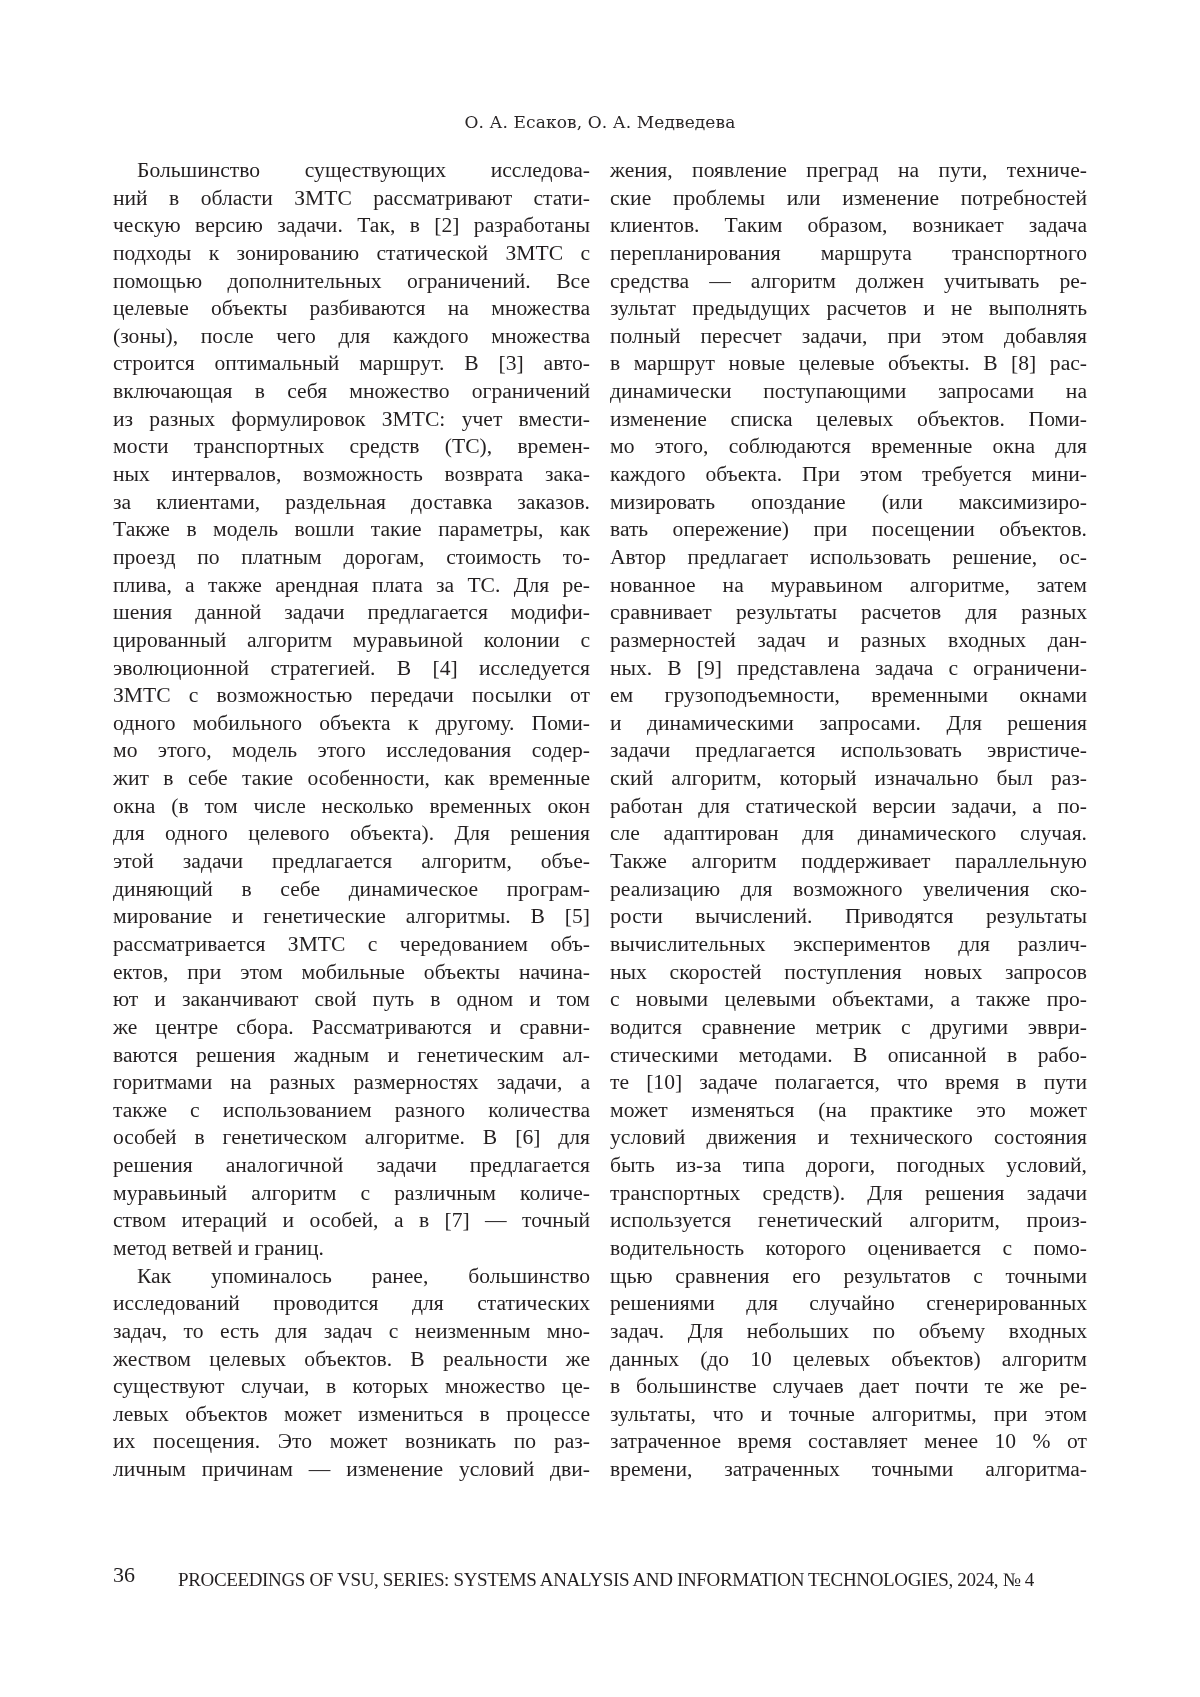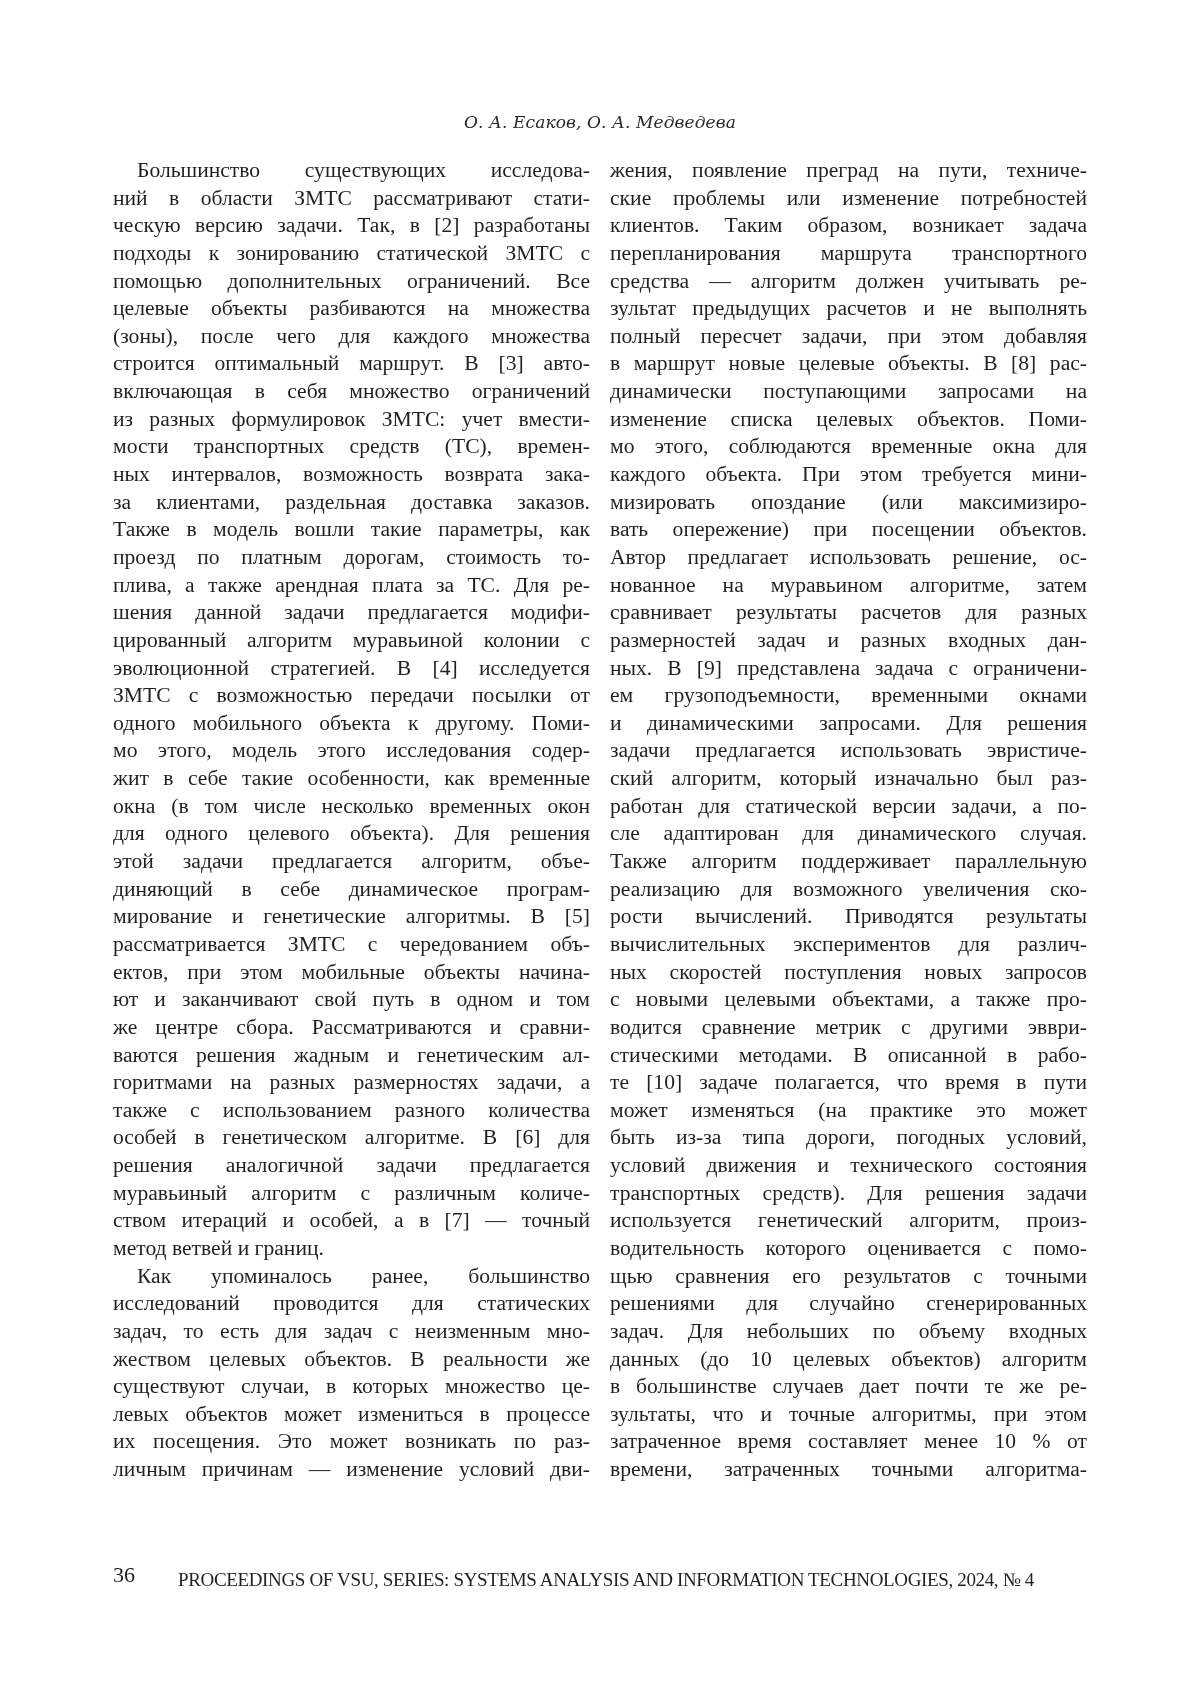--- a/index.html
+++ b/index.html
@@ -1,19 +1,19 @@
 <!DOCTYPE html>
 <html><head>
 <meta charset="utf-8">
 <style>
   html, body { margin: 0; padding: 0; background: #ffffff; }
   body { width: 1200px; height: 1697px; position: relative; overflow: hidden; color: #231f20; }
   .header {
     position: absolute; top: 112px; left: 0; width: 1200px; text-align: center;
-    font-family: "DejaVu Serif", "Liberation Serif", serif; font-style: italic;
+    font-family: "DejaVu Serif", "Liberation Serif", serif; 
     font-size: 17px; letter-spacing: 0.1px; color: #2a2627;
   }
   .col {
     position: absolute; top: 157px; width: 477px;
     font-family: "Liberation Serif", "DejaVu Serif", serif;
     font-size: 21.6px; line-height: 27.65px; color: #231f20;
   }
   .col-left { left: 113px; }
   .col-right { left: 610px; }
   .line { display: block; white-space: nowrap; text-align: justify; text-align-last: justify; height: 27.65px; overflow: visible; }
@@ -110,22 +110,22 @@
     <span class="line">Также алгоритм поддерживает параллельную</span>
     <span class="line">реализацию для возможного увеличения ско-</span>
     <span class="line">рости вычислений. Приводятся результаты</span>
     <span class="line">вычислительных экспериментов для различ-</span>
     <span class="line">ных скоростей поступления новых запросов</span>
     <span class="line">с новыми целевыми объектами, а также про-</span>
     <span class="line">водится сравнение метрик с другими эвври-</span>
     <span class="line">стическими методами. В описанной в рабо-</span>
     <span class="line">те [10] задаче полагается, что время в пути</span>
     <span class="line">может изменяться (на практике это может</span>
+    <span class="line">условий движения и технического состояния</span>
     <span class="line">быть из-за типа дороги, погодных условий,</span>
-    <span class="line">условий движения и технического состояния</span>
     <span class="line">транспортных средств). Для решения задачи</span>
     <span class="line">используется генетический алгоритм, произ-</span>
     <span class="line">водительность которого оценивается с помо-</span>
     <span class="line">щью сравнения его результатов с точными</span>
     <span class="line">решениями для случайно сгенерированных</span>
     <span class="line">задач. Для небольших по объему входных</span>
     <span class="line">данных (до 10 целевых объектов) алгоритм</span>
     <span class="line">в большинстве случаев дает почти те же ре-</span>
     <span class="line">зультаты, что и точные алгоритмы, при этом</span>
     <span class="line">затраченное время составляет менее 10 % от</span>

